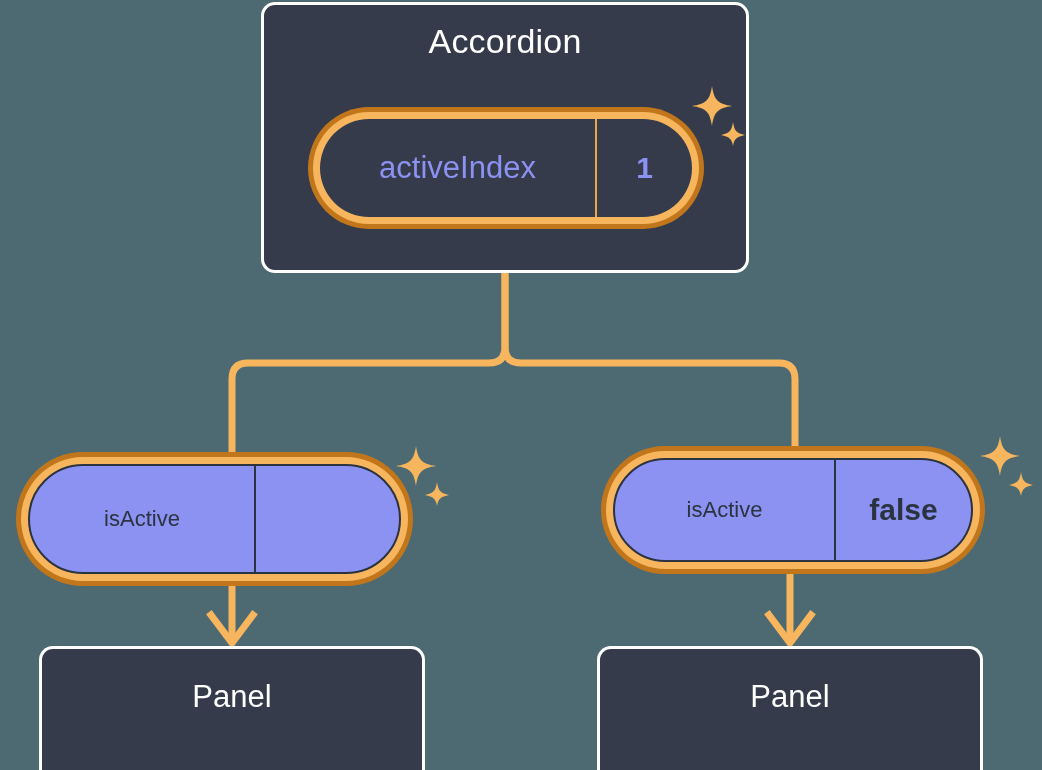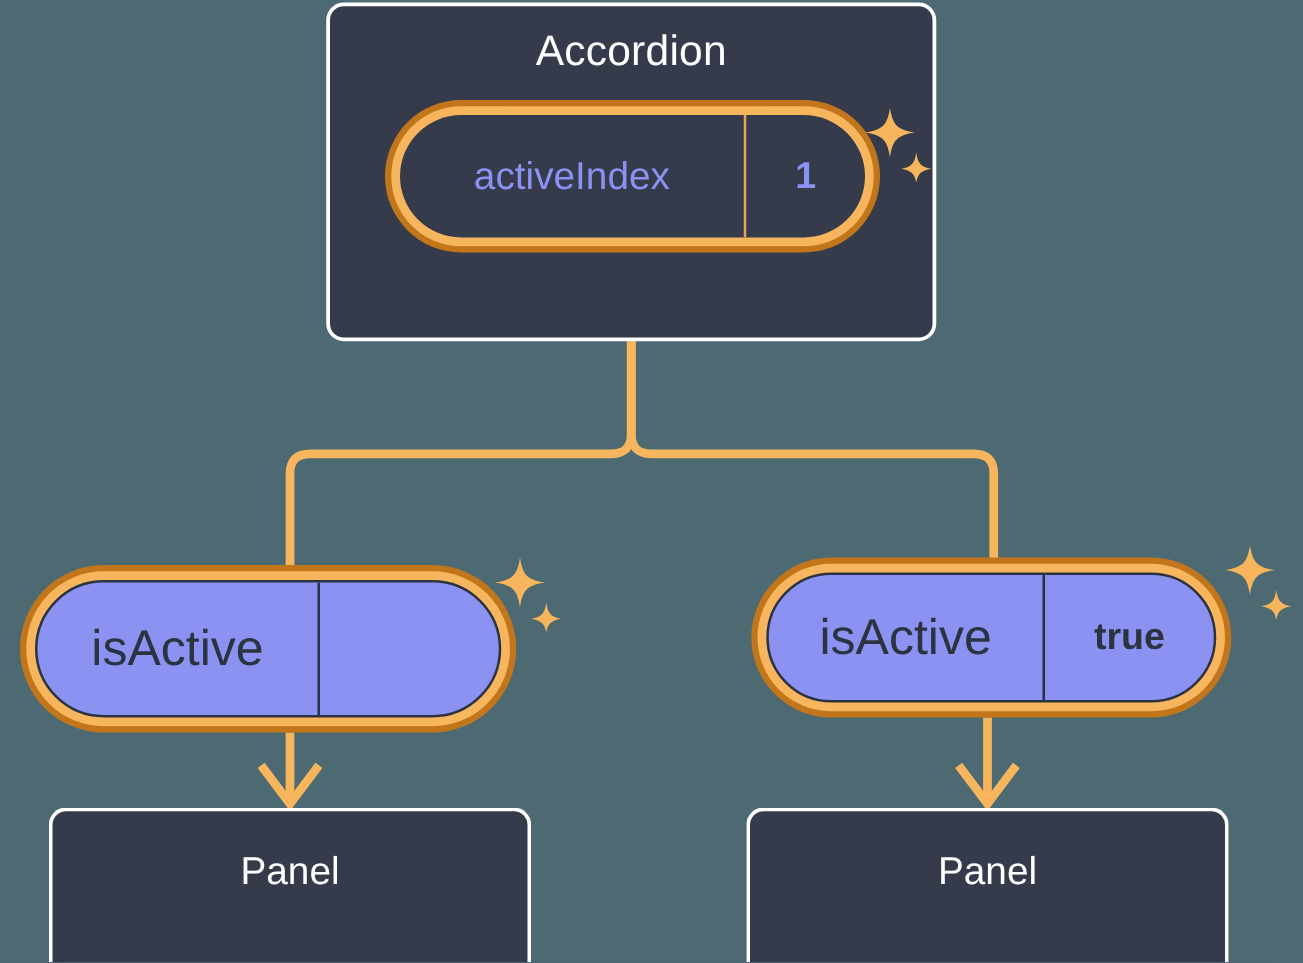--- a/index.html
+++ b/index.html
@@ -135,34 +135,34 @@
     flex: 1 1 auto;
   }
 
   
   .pill-purple .pill-body {
     background: #8b92f2;
     border: 2px solid #2c3340;
   }
   .pill-purple .pill-key {
     color: #2c3340;
-    font-size: 40px;
+    font-size: 22px;
     font-weight: 400;
     border-right: 2px solid #2c3340;
   }
   .pill-purple .pill-val {
     color: #2c3340;
     font-size: 30px;
     font-weight: 700;
     flex: 1 1 auto;
   }
 
   #pill-active-index {
     left: 308px;
-    top: 80px;
+    top: 107px;
     width: 396px;
     height: 122px;
   }
   #pill-is-active-left {
     left: 16px;
     top: 452px;
     width: 397px;
     height: 134px;
   }
   #pill-is-active-left .pill-key { flex: 0 0 226px; }
@@ -237,21 +237,21 @@
   </div>
 
   <div class="comp-box" id="panel-box-left">
     <div class="panel-title">Panel</div>
   </div>
 
   <div class="pill-outer pill-purple" id="pill-is-active-right">
     <div class="pill-mid">
       <div class="pill-body">
         <div class="pill-cell pill-key">isActive</div>
-        <div class="pill-cell pill-val">true</div>
+        <div class="pill-cell pill-val">false</div>
       </div>
     </div>
   </div>
 
   <div class="sparkle-group" id="sparkle-right">
     <svg width="58" height="62" viewBox="0 0 58 62" aria-hidden="true">
       <path d="M24 2 C26 16 30 20 44 22 C30 24 26 28 24 42 C22 28 18 24 4 22 C18 20 22 16 24 2 Z" fill="#f7b65d"></path>
       <path d="M45 38 C46.3 47 48.7 49.4 57 51 C48.7 52.6 46.3 55 45 62 C43.7 55 41.3 52.6 33 51 C41.3 49.4 43.7 47 45 38 Z" fill="#f7b65d"></path>
     </svg>
   </div>

